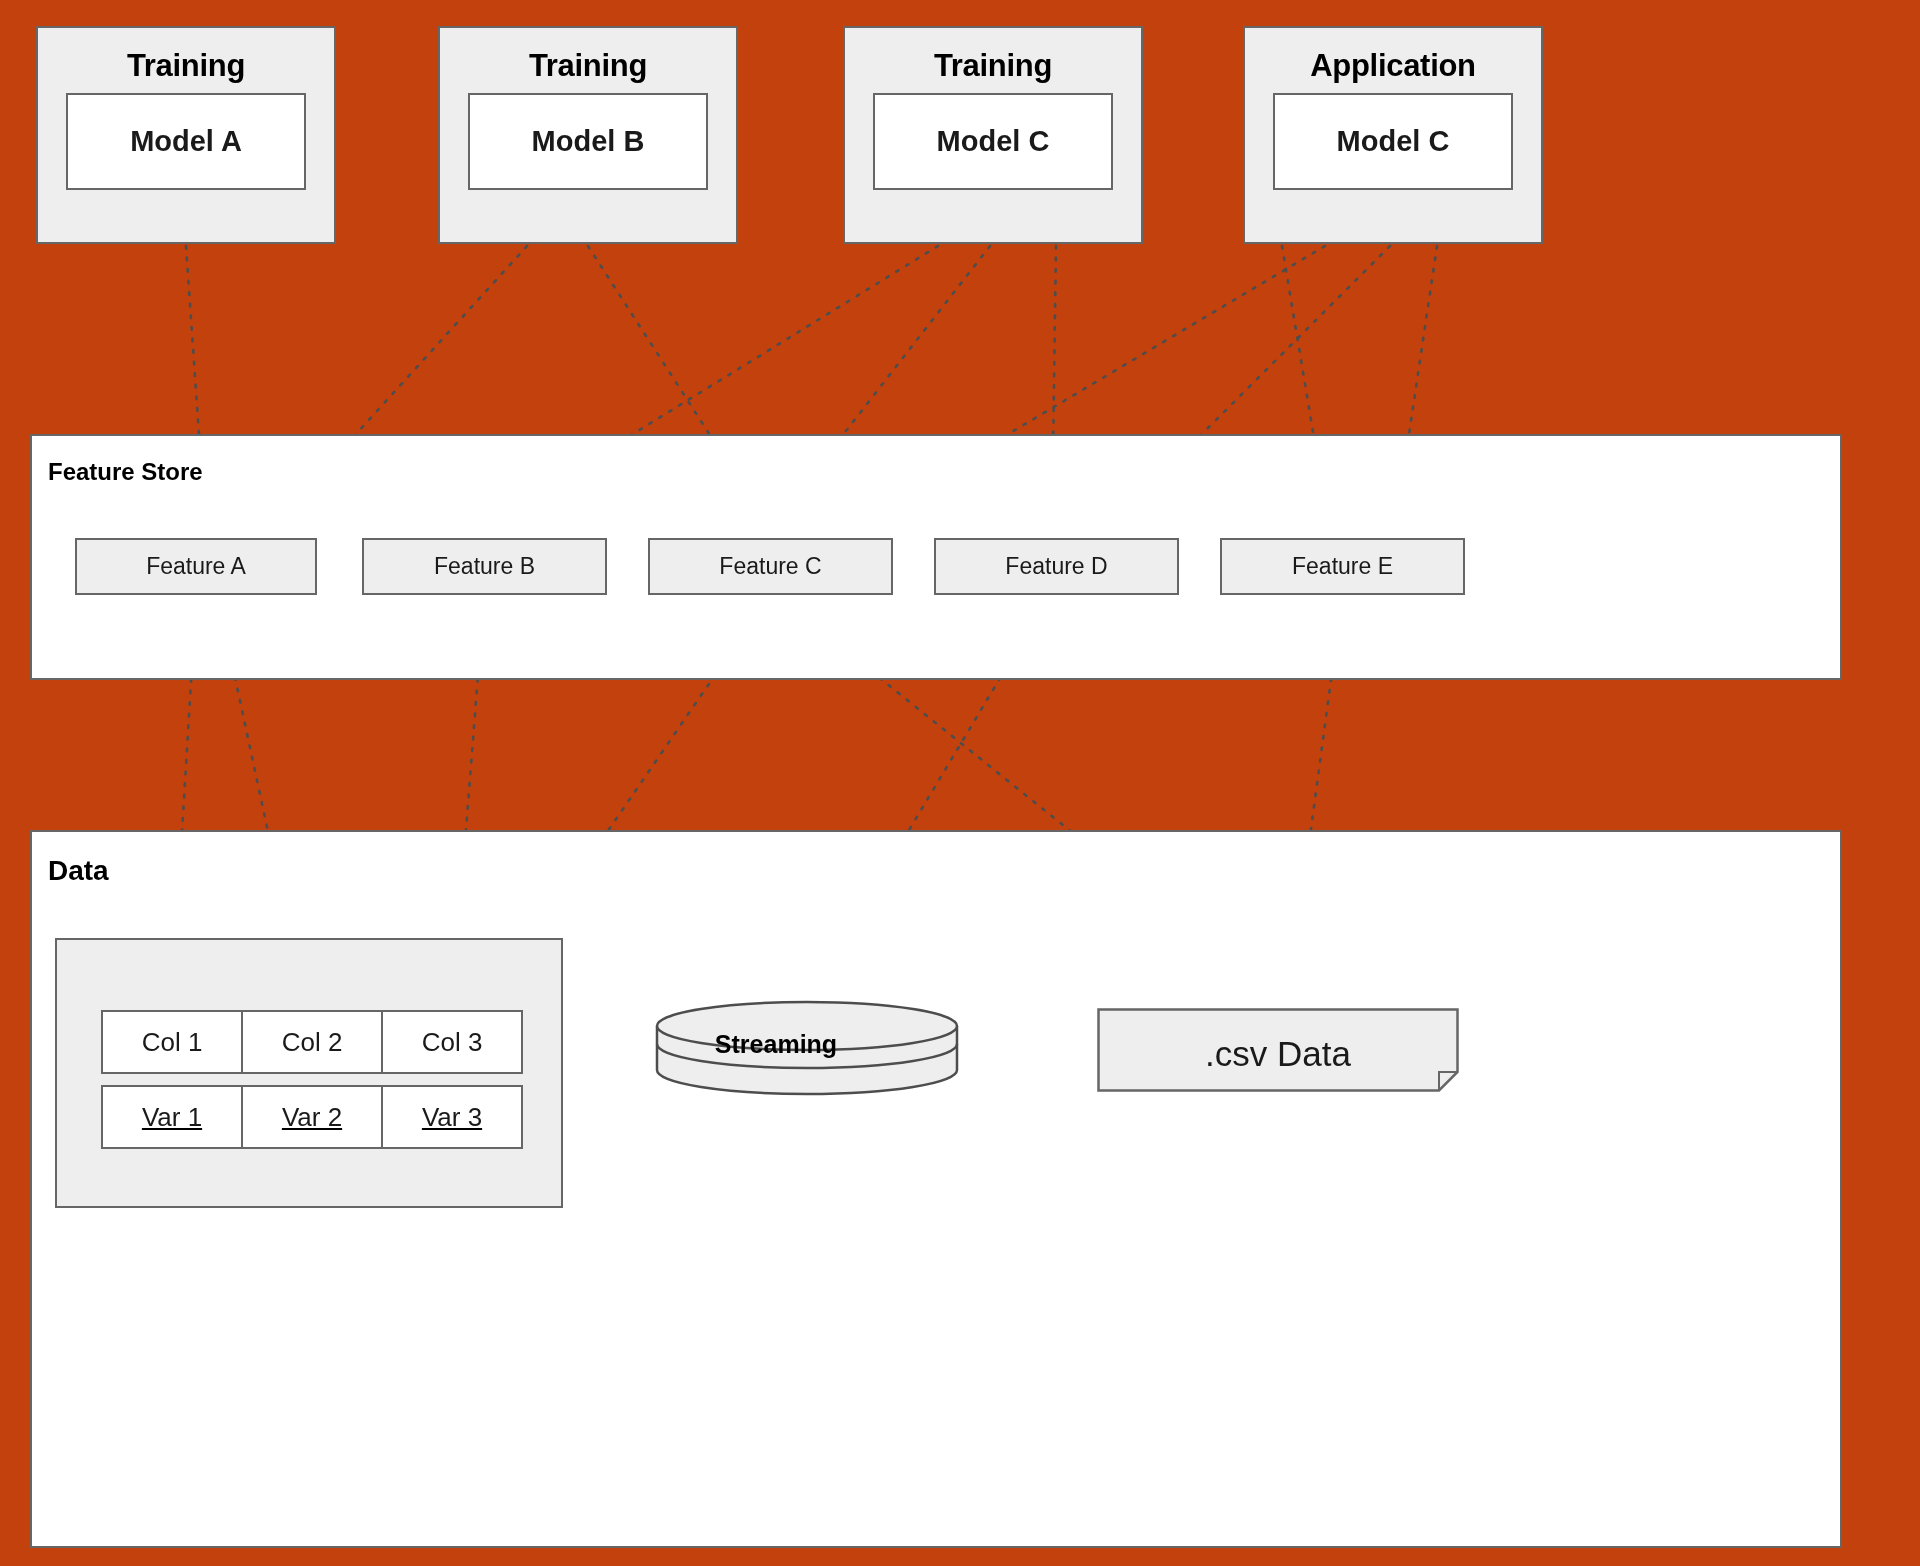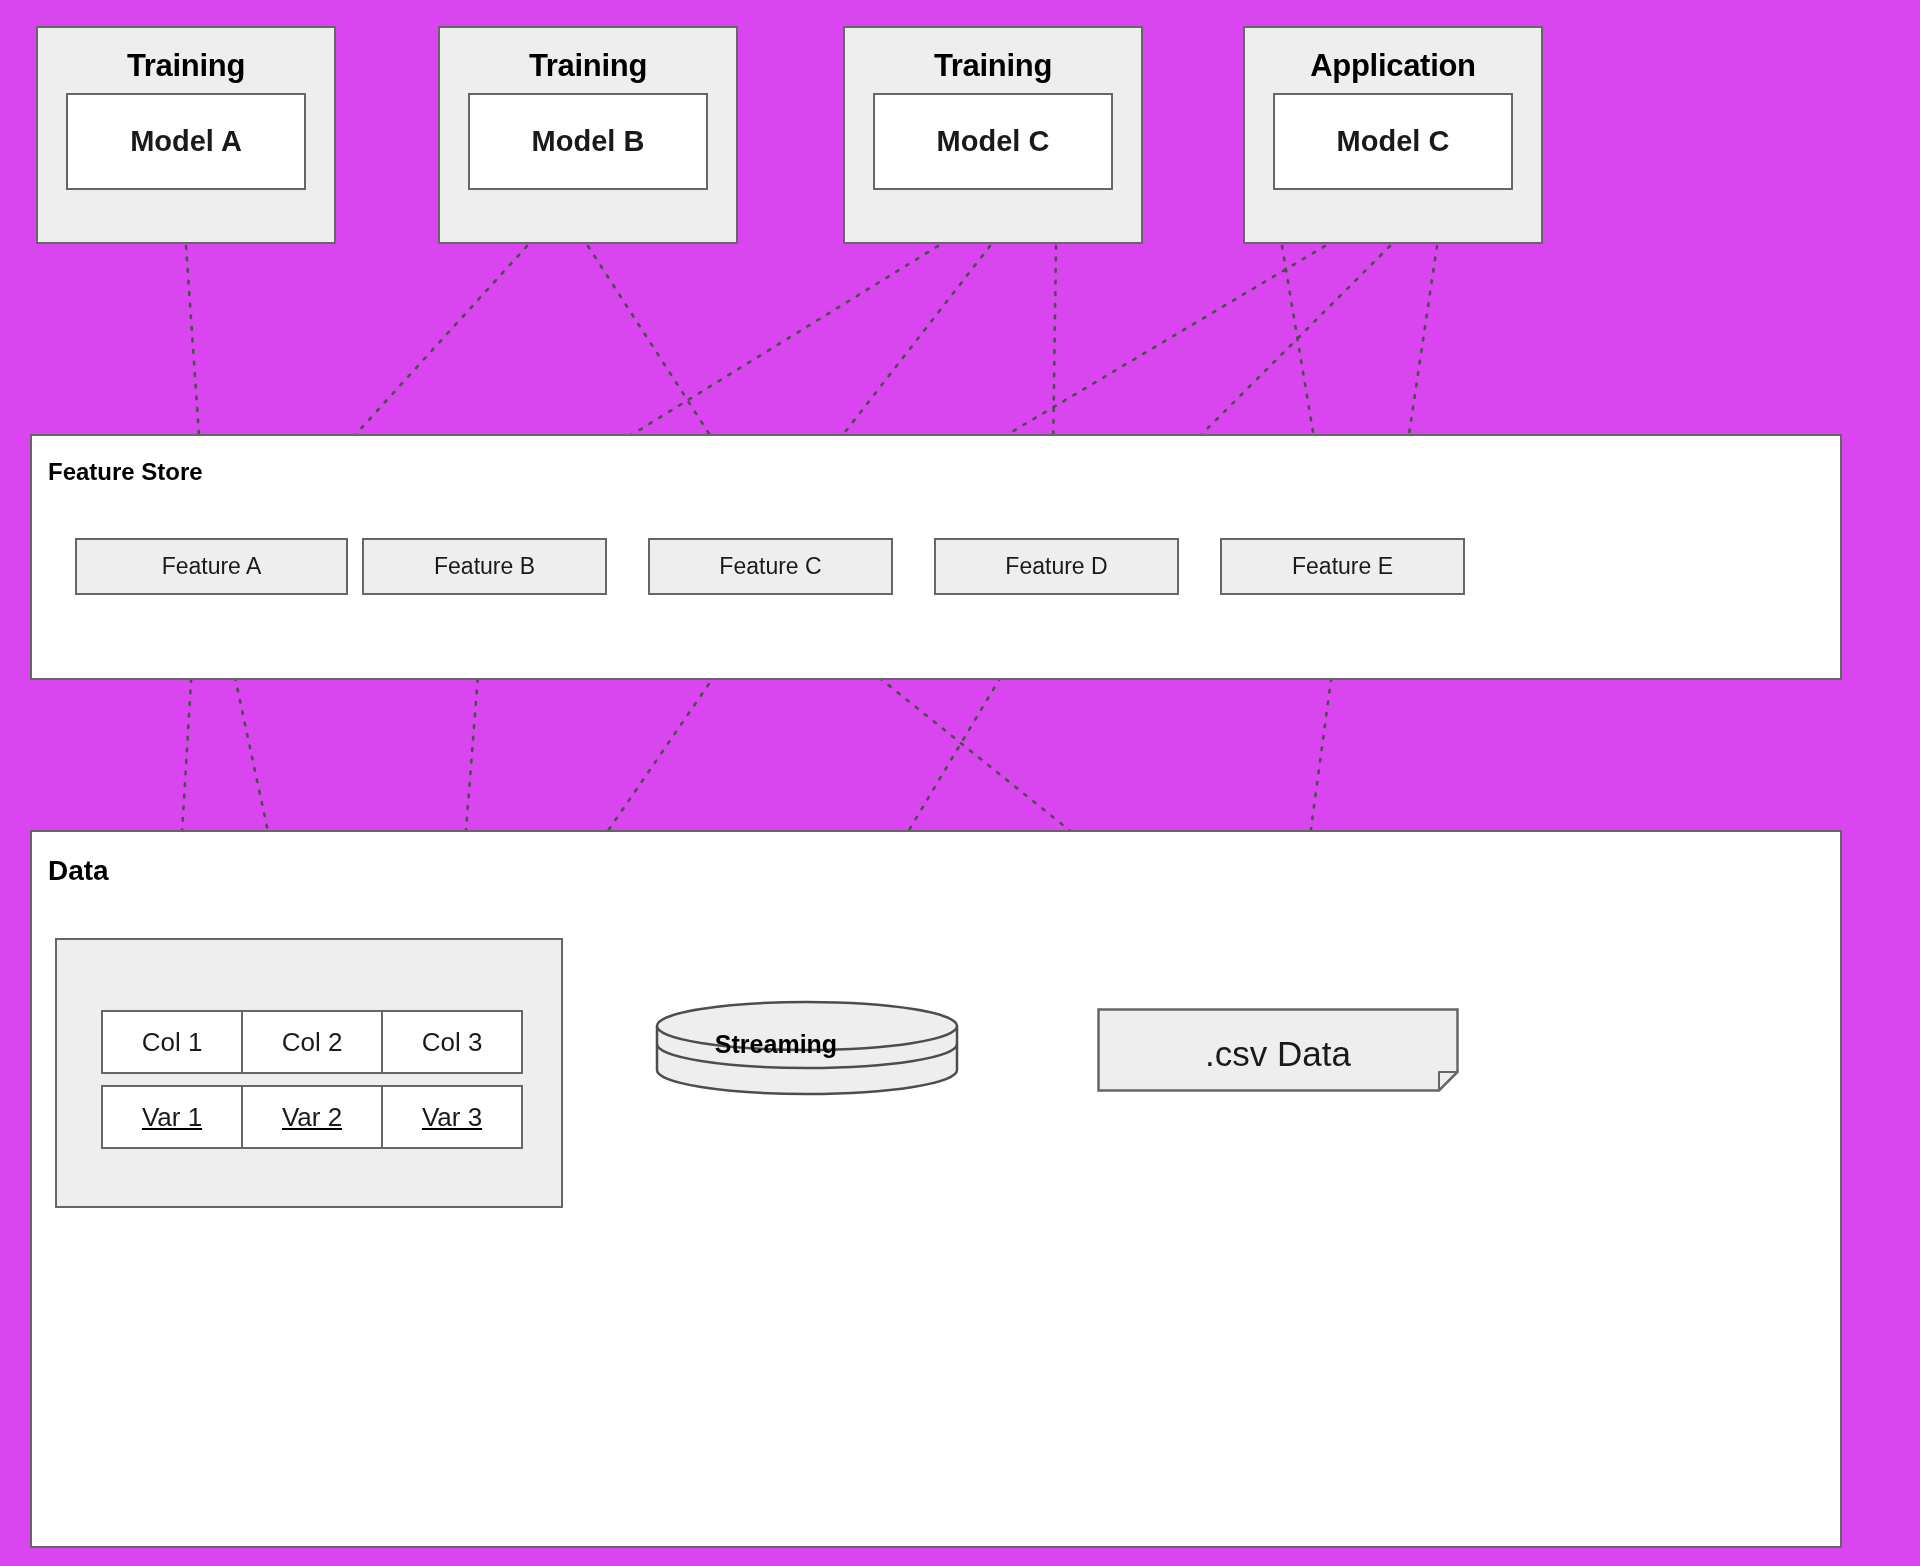--- a/index.html
+++ b/index.html
@@ -9,21 +9,21 @@
     background: #ffffff;
   }
   body {
     font-family: "Liberation Sans", sans-serif;
     -webkit-font-smoothing: antialiased;
   }
   #canvas {
     position: relative;
     width: 1920px;
     height: 1566px;
-    background: #d946ef;
+    background: #c2410c;
     overflow: hidden;
   }
   #edges {
     position: absolute;
     left: 0;
     top: 0;
     width: 1920px;
     height: 1566px;
     pointer-events: none;
   }
@@ -251,21 +251,21 @@
   </div>
 
   <div class="model-card" style="left:1243px;">
     <div class="card-title">Application</div>
     <div class="card-inner">Model C</div>
   </div>
 
   <div class="group-box" id="feature-store-box"></div>
   <div class="group-title" id="feature-store-title">Feature Store</div>
 
-  <div class="feature-node" style="left:75px;  width:273px;">Feature A</div>
+  <div class="feature-node" style="left:75px;  width:242px;">Feature A</div>
   <div class="feature-node" style="left:362px; width:245px;">Feature B</div>
   <div class="feature-node" style="left:648px; width:245px;">Feature C</div>
   <div class="feature-node" style="left:934px; width:245px;">Feature D</div>
   <div class="feature-node" style="left:1220px;width:245px;">Feature E</div>
 
   <div class="group-box" id="data-box"></div>
   <div class="group-title" id="data-title">Data</div>
 
   <div id="table-wrap">
     <table class="tbl" id="tbl-head">

